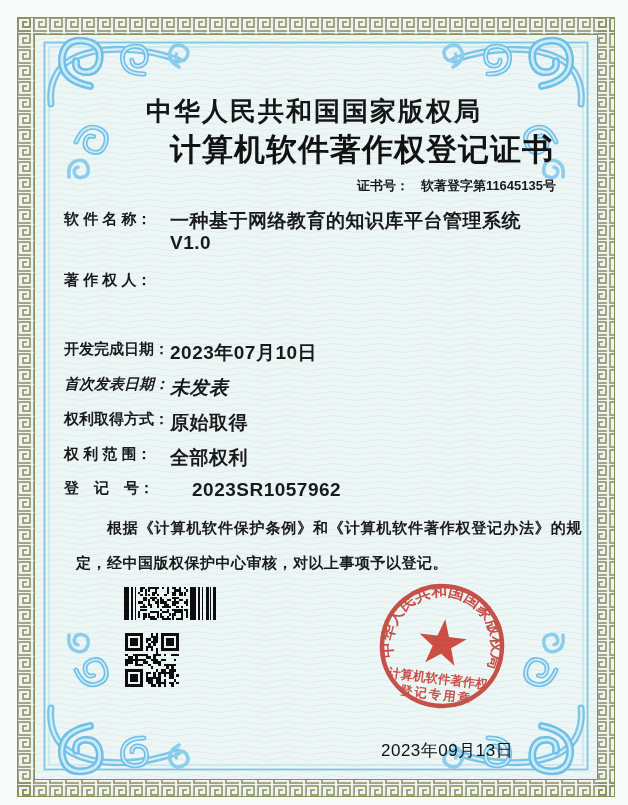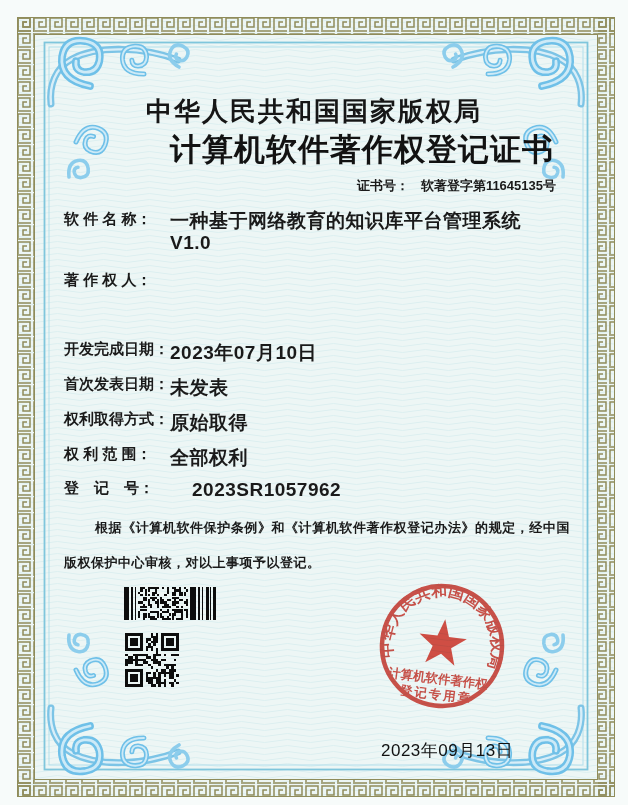--- a/index.html
+++ b/index.html
@@ -35,26 +35,26 @@
   .certno .gap{display:inline-block;width:12px;}
 
   .row{position:absolute;left:64px;display:flex;align-items:flex-start;color:#1a1a1a;}
   .row .lbl{
     width:106px;flex:0 0 106px;
     font-size:15px;font-weight:700;white-space:pre;
   }
   .row .val{font-size:19px;font-weight:700;letter-spacing:0.5px;}
   .row .val .line{display:block;line-height:22px;}
 
-  .r0{top:210px;} .r1{top:271px;flex-direction:column;} .r2{top:340px;} .r3{top:375px;}
+  .r0{top:210px;} .r1{top:271px;flex-direction:column;} .r2{top:340px;} .r3{top:375px;font-style:italic;}
   .r4{top:410px;} .r5{top:445px;} .r6{top:479px;gap:22px;}
 
   .statement{
-    position:absolute;left:64px;top:510px;width:506px;
-    font-size:13px;font-weight:700;color:#1a1a1a;
+    position:absolute;left:76px;top:510px;width:506px;
+    font-size:15px;font-weight:700;color:#1a1a1a;
     line-height:35px;text-indent:31px;letter-spacing:0.5px;
     text-align:justify;
   }
 
   .barcode{position:absolute;left:124px;top:587px;width:92px;height:33px;}
   .qrcode{position:absolute;left:124px;top:633px;width:56px;height:54px;}
 
   .issue-date{
     position:absolute;left:381px;top:700px;
     font-size:17px;font-weight:400;color:#111;letter-spacing:0.5px;

